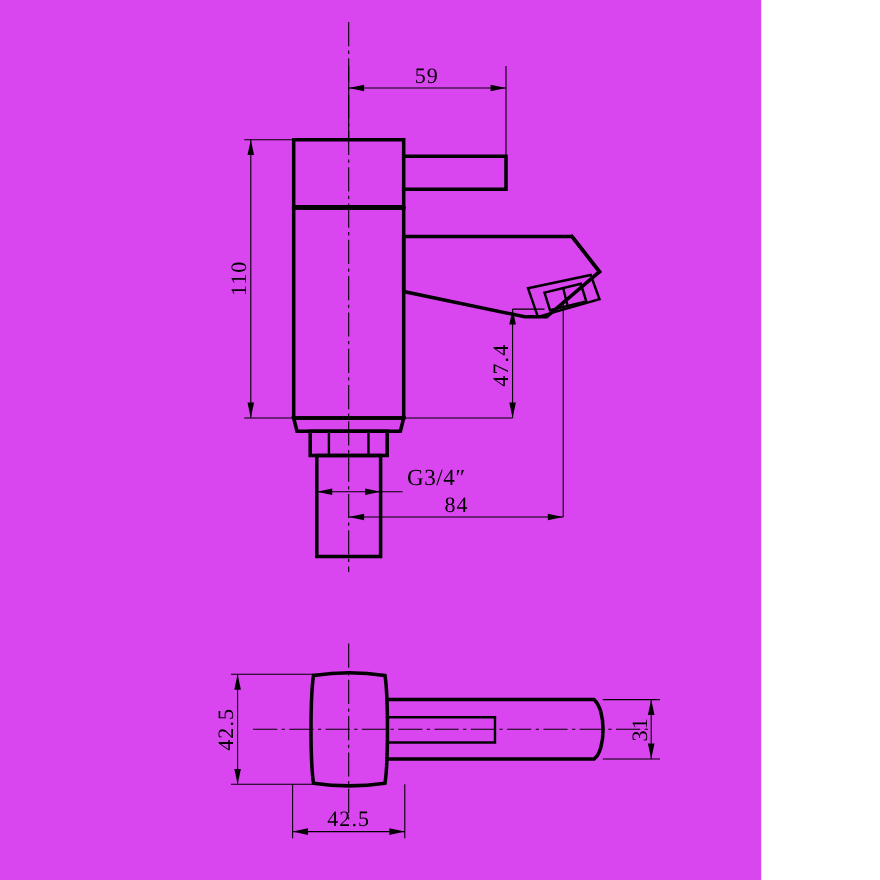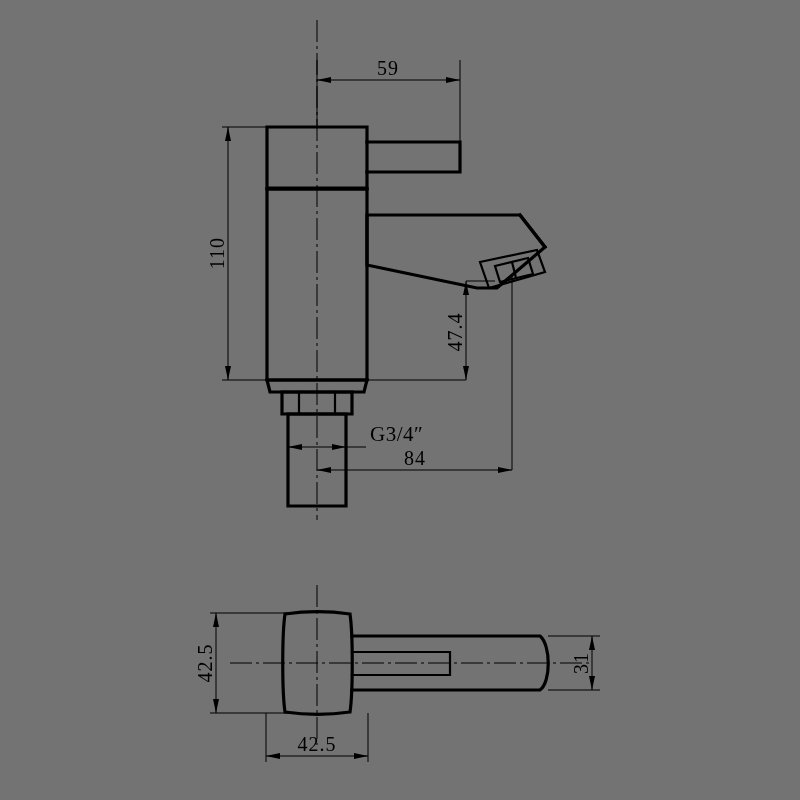--- a/index.html
+++ b/index.html
@@ -5,23 +5,23 @@
   html, body {
     margin: 0;
     padding: 0;
     background: #ffffff;
   }
   body {
     font-family: "Liberation Serif", serif;
   }
   #drawing-root {
     position: relative;
-    width: 800px;
+    width: 692px;
     height: 800px;
-    background: #737373;
+    background: #d946ef;
     overflow: hidden;
   }
   svg#tech-drawing {
     display: block;
     width: 800px;
     height: 800px;
   }
   .outline {
     fill: none;
     stroke: #000000;

